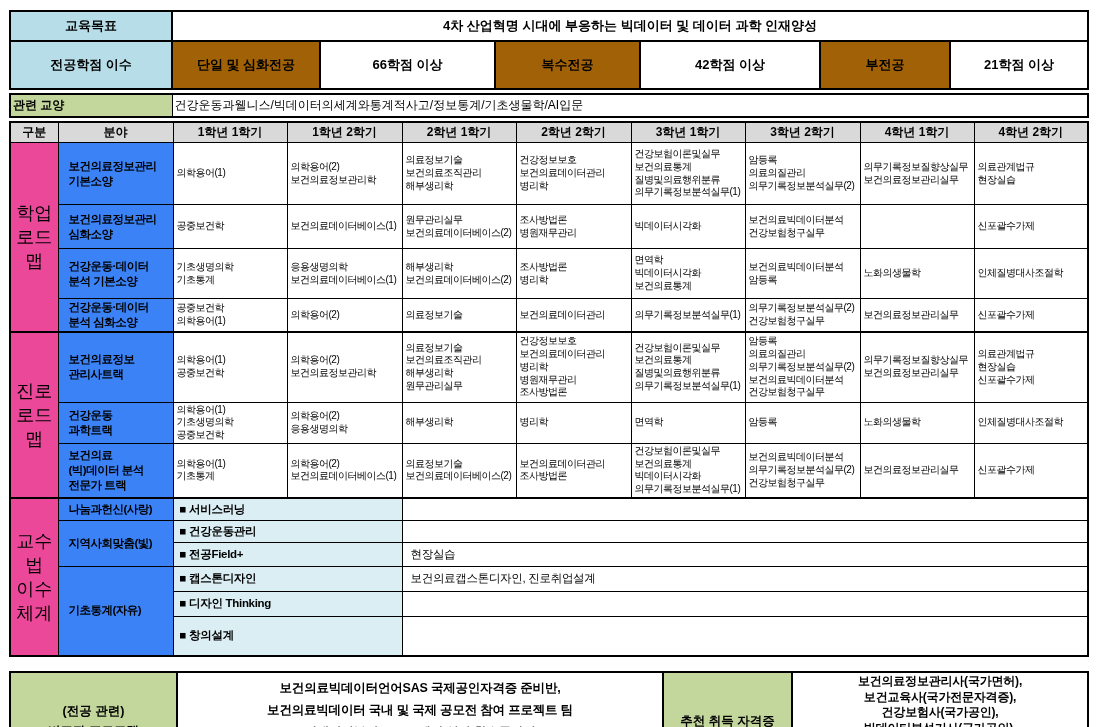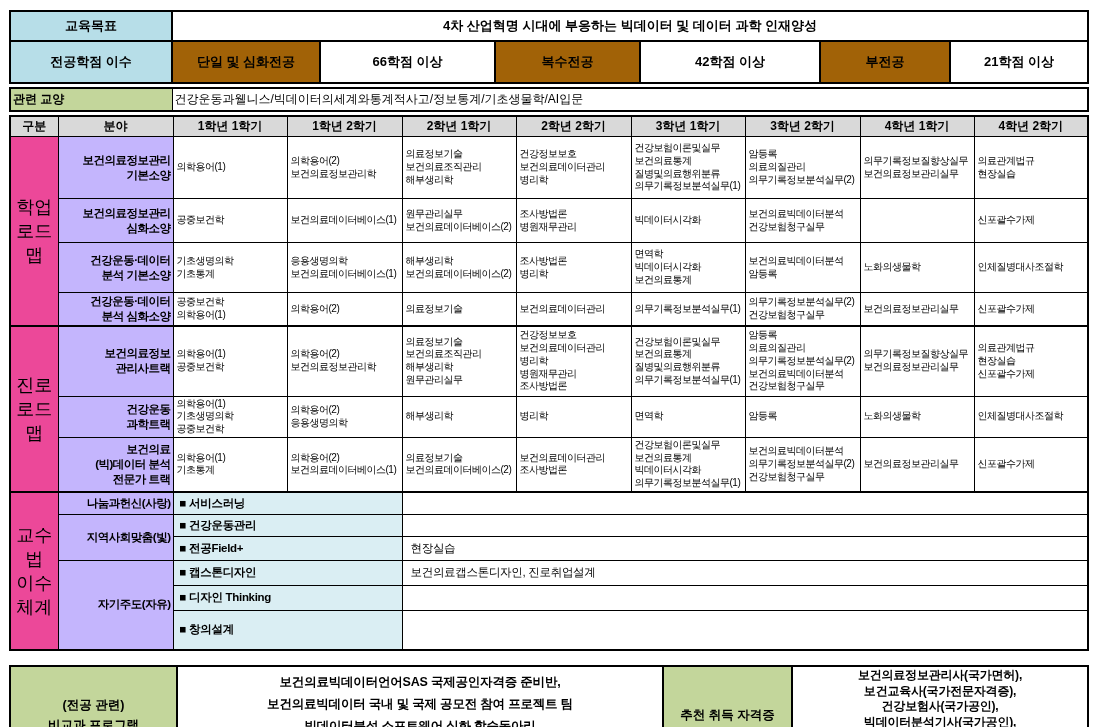--- a/index.html
+++ b/index.html
@@ -16,21 +16,21 @@
   .teal{background:#B7DEE8;}
   .lblue{background:#a16207;}
   .liberal-table{border:2px solid #000;margin-top:3px;}
   .liberal-table td{font-size:12px;padding:2px;}
   .liberal-label{background:#C3D69B;font-weight:bold;font-size:13px;}
   .liberal-value{font-weight:normal;}
   
   .main-table{border:2px solid #000;margin-top:3px;}
   .main-table th.hdr{background:#D9D9D9;font-weight:bold;font-size:12px;text-align:center;padding:1px;}
   .main-table th.group{background:#ec4899;font-weight:normal;font-size:18px;text-align:center;}
-  .main-table th.cat{background:#c4b5fd;font-weight:bold;font-size:11.5px;text-align:right;letter-spacing:-0.5px;padding:1px 2px;}
+  .main-table th.cat{background:#3b82f6;font-weight:bold;font-size:11.5px;text-align:left;letter-spacing:-0.5px;padding:1px 10px;}
   .main-table td.course{font-size:10px;letter-spacing:-0.5px;text-align:left;line-height:1.28;padding:1px 3px;word-break:keep-all;}
   .main-table tr.sec-start th,.main-table tr.sec-start td{border-top:2px solid #000;}
   .main-table td.method{background:#DAEEF3;font-weight:bold;font-size:11.5px;text-align:left;padding:1px 6px;letter-spacing:-0.3px;}
   .main-table td.pcontent{font-size:11.5px;text-align:left;padding:1px 8px;letter-spacing:-0.3px;}
   
   .bottom-table{border:2px solid #000;margin-top:14px;}
   .bottom-table td{border:2px solid #000;}
   .b-label{background:#C3D69B;font-weight:bold;font-size:12.5px;text-align:center;line-height:1.6;}
   .b-programs{font-weight:bold;font-size:12.5px;text-align:center;line-height:22px;letter-spacing:-0.2px;}
   .b-certs{font-weight:bold;font-size:12px;text-align:center;line-height:15.5px;letter-spacing:-0.2px;}
@@ -48,21 +48,21 @@
         <col style="width:145px">
         <col style="width:180px">
         <col style="width:130px">
         <col style="width:138px">
       </colgroup>
     <tbody>
         <tr style="height:30px">
       <td class="teal">교육목표</td>
       <td colspan="6">4차 산업혁명 시대에 부응하는 빅데이터 및 데이터 과학 인재양성</td>
     </tr>
-    <tr style="height:42px">
+    <tr style="height:48px">
       <td class="teal">전공학점 이수</td>
       <td class="lblue">단일 및 심화전공</td>
       <td>66학점 이상</td>
       <td class="lblue">복수전공</td>
       <td>42학점 이상</td>
       <td class="lblue">부전공</td>
       <td>21학점 이상</td>
     </tr>
   </tbody>
     </table>
@@ -264,21 +264,21 @@
     <tr style="height:22px">
       <th class="cat" rowspan="2">지역사회맞춤(빛)</th>
       <td class="method" colspan="2">■ 건강운동관리</td>
       <td class="pcontent" colspan="6"></td>
     </tr>
     <tr style="height:24px">
       <td class="method" colspan="2">■ 전공Field+</td>
       <td class="pcontent" colspan="6">현장실습</td>
     </tr>
     <tr style="height:25px">
-      <th class="cat" rowspan="3">자기주도(자유)</th>
+      <th class="cat" rowspan="3">기초통계(자유)</th>
       <td class="method" colspan="2">■ 캡스톤디자인</td>
       <td class="pcontent" colspan="6">보건의료캡스톤디자인, 진로취업설계</td>
     </tr>
     <tr style="height:25px">
       <td class="method" colspan="2">■ 디자인 Thinking</td>
       <td class="pcontent" colspan="6"></td>
     </tr>
     <tr style="height:40px">
       <td class="method" colspan="2">■ 창의설계</td>
       <td class="pcontent" colspan="6"></td>

